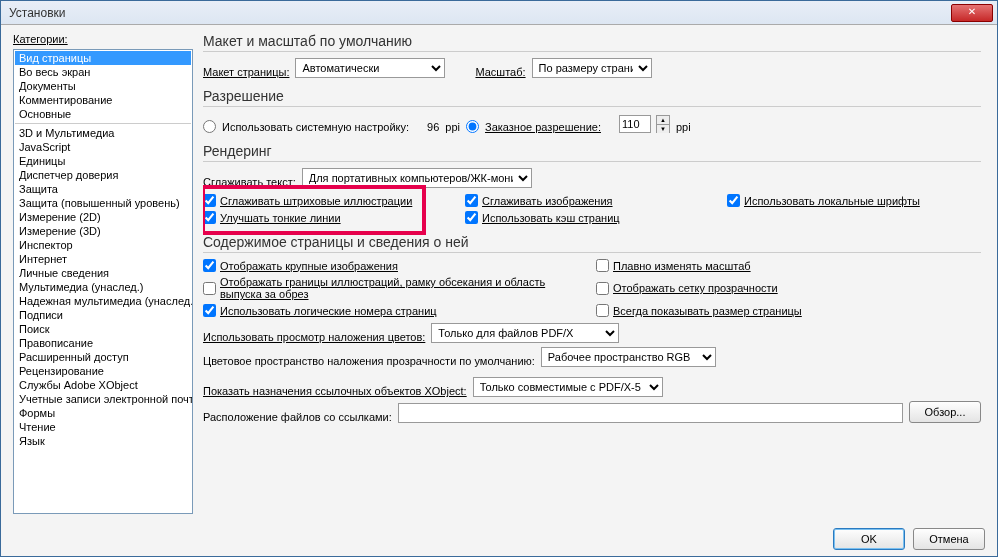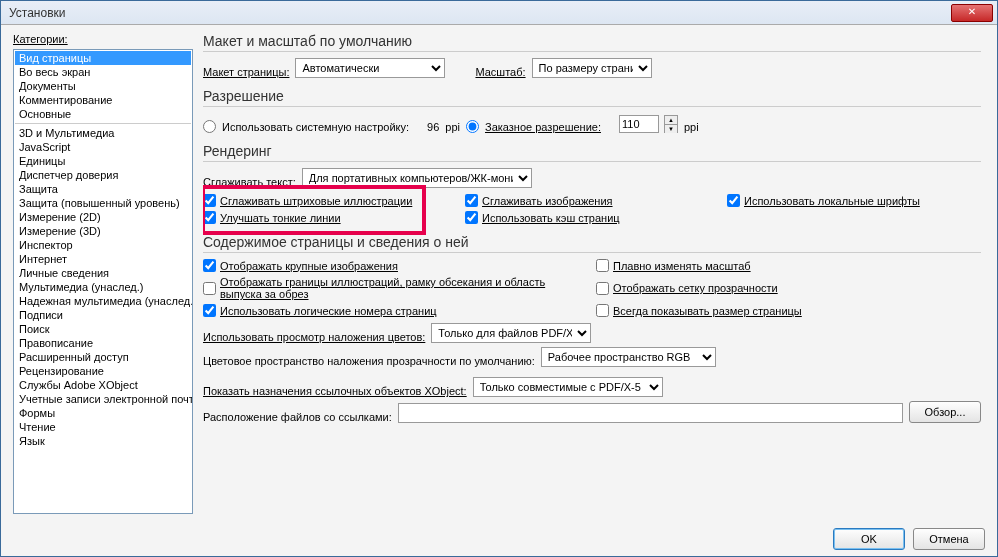--- a/index.html
+++ b/index.html
@@ -103,21 +103,21 @@
 }
 .u { text-decoration: underline; }
 select, input[type="text"], input[type="number"] {
   font-family: inherit;
   font-size: 11px;
   border: 1px solid #999;
   padding: 1px 2px;
   background: #fff;
 }
 select { height: 20px; }
-input[type="text"].small, input[type="number"].small { width: 40px; height: 18px; text-align: left; }
+input[type="text"].small, input[type="number"].small { width: 32px; height: 18px; text-align: left; }
 .spinner {
   display: inline-flex;
   flex-direction: column;
   border: 1px solid #999;
   height: 18px;
   width: 14px;
   margin-left: -1px;
 }
 .spinner div {
   flex: 1;
@@ -301,21 +301,21 @@
               <input type="checkbox" checked="" style="">
               <span class="u">Использовать логические номера страниц</span>
             </label>
           <label class="chk">
               <input type="checkbox" style="">
               <span class="u">Всегда показывать размер страницы</span>
             </label>
         </div>
         <div class="row" style="margin-top:6px">
           <span class="u">Использовать просмотр наложения цветов:</span>
-          <select style="width:160px"><option>Только для файлов PDF/X</option></select>
+          <select style="width:188px"><option>Только для файлов PDF/X</option></select>
         </div>
         <div class="row">
           <span>Цветовое пространство наложения прозрачности по умолчанию:</span>
           <select style="width:175px"><option>Рабочее пространство RGB</option></select>
         </div>
       </div>
 
       <div class="section">
         <div class="row">
           <span class="u">Показать назначения ссылочных объектов XObject:</span>

